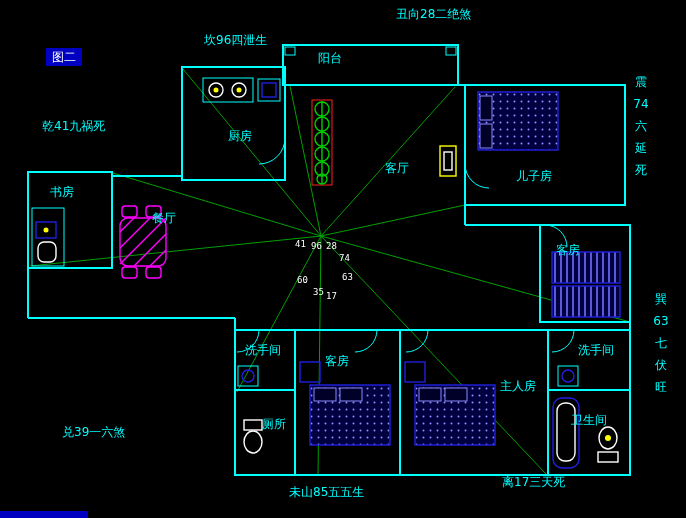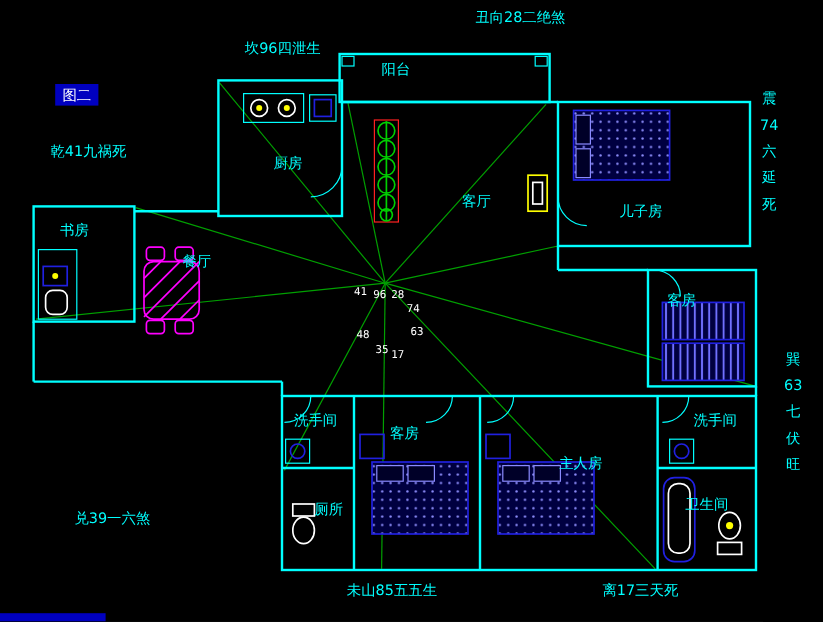--- a/index.html
+++ b/index.html
@@ -24,21 +24,21 @@
   .green-line{stroke:var(--plant-green);stroke-width:1.4;fill:none;}
   .red-line{stroke:var(--plant-outline);stroke-width:1;fill:none;}
   .bed{stroke:var(--furniture-blue);stroke-width:1.4;fill:url(#dots);}
   .bed-striped{stroke:var(--furniture-blue);stroke-width:1.4;fill:url(#stripes);}
   .pillow{stroke:#8a8aff;stroke-width:1;fill:#000028;}
   .lbl{position:absolute;color:var(--text-cyan);font-size:12px;line-height:1;white-space:nowrap;}
   .cnum{position:absolute;color:var(--white);font:9px "DejaVu Sans Mono",monospace;line-height:1;margin-top:46px;}
   .vstack{position:absolute;display:flex;flex-direction:column;gap:10px;color:var(--text-cyan);
           font-size:12px;line-height:1;text-align:center;width:26px;}
   .badge{position:absolute;background:var(--badge-bg);color:var(--white);
-         font-size:12px;line-height:1;padding:3px 6px;margin-top:22px;}
+         font-size:12px;line-height:1;padding:3px 6px;}
   .bottom-bar{position:absolute;left:0;top:511px;width:88px;height:7px;background:var(--badge-bg);}
 </style>
 </head>
 <body>
 
 <div class="screen">
 
   <svg width="686" height="518" viewBox="0 0 686 518">
     <defs>
       <pattern id="dots" width="7" height="7" patternUnits="userSpaceOnUse">
@@ -190,21 +190,21 @@
     </g>
   </svg>
 
   <div class="badge" style="left:46px;top:48px">图二</div>
 
   <span class="lbl" style="left:396px;top:8px">丑向28二绝煞</span>
   <span class="lbl" style="left:204px;top:34px">坎96四泄生</span>
   <span class="lbl" style="left:42px;top:120px">乾41九祸死</span>
   <span class="lbl" style="left:62px;top:426px">兑39一六煞</span>
   <span class="lbl" style="left:289px;top:486px">未山85五五生</span>
-  <span class="lbl" style="left:502px;top:486px">离17三天死</span>
+  <span class="lbl" style="left:502px;top:476px">离17三天死</span>
 
   <div class="vstack" style="left:628px;top:76px">
     <span>震</span>
     <span>74</span>
     <span>六</span>
     <span>延</span>
     <span>死</span>
   </div>
   <div class="vstack" style="left:648px;top:293px">
     <span>巽</span>
@@ -216,29 +216,29 @@
 
   <span class="lbl" style="left:318px;top:52px">阳台</span>
   <span class="lbl" style="left:228px;top:130px">厨房</span>
   <span class="lbl" style="left:385px;top:162px">客厅</span>
   <span class="lbl" style="left:516px;top:170px">儿子房</span>
   <span class="lbl" style="left:50px;top:186px">书房</span>
   <span class="lbl" style="left:152px;top:212px">餐厅</span>
   <span class="lbl" style="left:556px;top:244px">客房</span>
   <span class="lbl" style="left:245px;top:344px">洗手间</span>
   <span class="lbl" style="left:325px;top:355px">客房</span>
-  <span class="lbl" style="left:466px;top:380px">主人房</span>
+  <span class="lbl" style="left:500px;top:380px">主人房</span>
   <span class="lbl" style="left:578px;top:344px">洗手间</span>
   <span class="lbl" style="left:262px;top:418px">厕所</span>
   <span class="lbl" style="left:571px;top:414px">卫生间</span>
 
   <span class="cnum" style="left:295px;top:194px">41</span>
   <span class="cnum" style="left:311px;top:196px">96</span>
   <span class="cnum" style="left:326px;top:196px">28</span>
   <span class="cnum" style="left:339px;top:208px">74</span>
-  <span class="cnum" style="left:297px;top:230px">48</span>
+  <span class="cnum" style="left:297px;top:230px">60</span>
   <span class="cnum" style="left:342px;top:227px">63</span>
   <span class="cnum" style="left:313px;top:242px">35</span>
   <span class="cnum" style="left:326px;top:246px">17</span>
 
   <div class="bottom-bar"></div>
 
 </div>
 
 </body></html>

